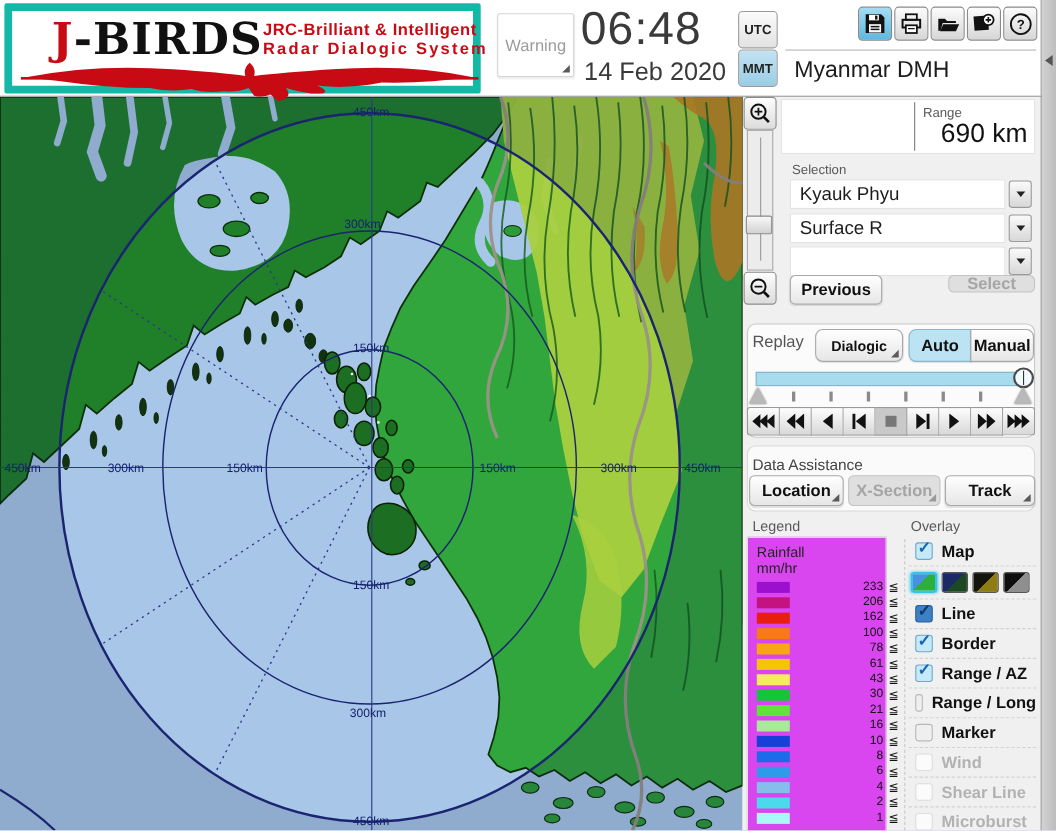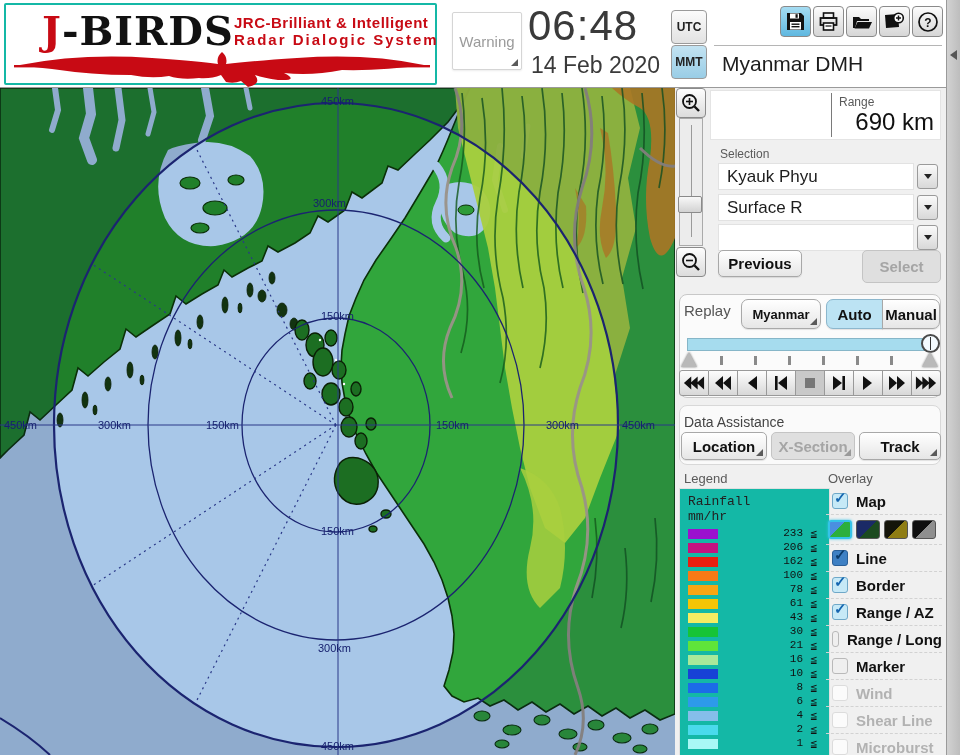--- a/index.html
+++ b/index.html
@@ -1,20 +1,20 @@
 <!DOCTYPE html>
 <html><head>
 <meta charset="utf-8">
 <style>
   * { margin:0; padding:0; box-sizing:border-box; }
   html,body { width:960px; height:755px; font-family:"Liberation Sans",sans-serif; background:#F0F0F0; overflow:hidden; position:relative; }
 
   
   #header { position:absolute; left:0; top:0; width:960px; height:88px; background:#FFFFFF; border-bottom:1px solid #9a9a9a; z-index:5; }
-  #logo-box { position:absolute; left:4px; top:3px; width:433px; height:82px; border:2px solid #14b8a6; border-radius:2px; background:#fff; }
+  #logo-box { position:absolute; left:4px; top:3px; width:433px; height:82px; border:7px solid #14b8a6; border-radius:2px; background:#fff; }
   #brand { position:absolute; left:36px; top:2px; font-family:"DejaVu Serif",serif; font-weight:bold; font-size:40px; color:#111; letter-spacing:1px; }
   #brand .j { color:#C80A14; }
   .tagline { position:absolute; left:228px; color:#C80A14; font-weight:bold; font-size:15px; letter-spacing:.5px; white-space:nowrap; }
   #tag1 { top:9px; } #tag2 { top:26px; letter-spacing:2px; }
   #eagle { position:absolute; left:6px; top:44px; }
 
   #warning-btn { position:absolute; left:452px; top:12px; width:70px; height:58px; background:#fff; border:1px solid #d5d5d5; border-radius:2px; color:#9b9b9b; font-size:15px; display:flex; align-items:center; justify-content:center; box-shadow:0 1px 2px rgba(0,0,0,.08); }
   .grip { position:absolute; bottom:3px; right:3px; width:0; height:0; border-bottom:7px solid #5a5a5a; border-left:7px solid transparent; }
   #clock-time { position:absolute; left:528px; top:2px; font-size:42px; color:#3a3a3a; letter-spacing:1px; }
   #clock-date { position:absolute; left:531px; top:52px; font-size:23px; color:#3a3a3a; }
@@ -72,21 +72,21 @@
   .tp-btn.pressed { background:#c9c9c9; }
 
   #da-box { position:absolute; left:679px; top:405px; width:262px; height:60px; border:1px solid #d8d8d8; border-radius:8px; background:#fafafa; }
   #da-label { position:absolute; left:684px; top:414px; font-size:14px; color:#444; }
   #loc-btn { left:681px; top:432px; width:86px; height:28px; font-weight:bold; }
   #xsec-btn { left:771px; top:432px; width:84px; height:28px; font-weight:bold; }
   #track-btn { left:859px; top:432px; width:82px; height:28px; font-weight:bold; }
 
   #legend-label { position:absolute; left:684px; top:471px; font-size:13px; color:#5a5a5a; }
   #overlay-label { position:absolute; left:828px; top:471px; font-size:13px; color:#5a5a5a; }
-  #legend-box { position:absolute; left:679px; top:488px; width:151px; height:267px; background:#14b8a6; border:1px solid #e0e0e0; border-bottom:none;font-family:Liberation Mono, monospace; }
+  #legend-box { position:absolute; left:679px; top:488px; width:127px; height:267px; background:#d946ef; border:1px solid #e0e0e0; border-bottom:none; }
   #legend-title1 { position:absolute; left:8px; top:5px; font-size:13px; color:#222; }
   #legend-title2 { position:absolute; left:8px; top:20px; font-size:13px; color:#222; }
   .lg-row { position:absolute; left:0; width:141px; height:14px; }
   .lg-sw { position:absolute; left:8px; top:2px; width:30px; height:10px; }
   .lg-val { position:absolute; right:18px; top:0; width:50px; font-size:11px; color:#111; text-align:right; }
   .lg-lte { position:absolute; right:4px; top:0; font-size:11px; color:#111; }
   #lg-ov-div { position:absolute; left:822px; top:490px; height:265px; border-left:1px dashed #c9c9c9; }
 
   #overlay-list { position:absolute; left:826px; top:488px; width:116px; height:267px; }
   .ov-row { position:relative; height:27px; border-bottom:1px dashed #d2d2d2; display:flex; align-items:center; }
@@ -362,26 +362,26 @@
 <div class="dd-field" style="top:194px;">Surface R</div>
 <div class="dd-btn" style="top:195px;">
     <span class="caret"></span>
   </div>
 <div class="dd-field" style="top:224px;"></div>
 <div class="dd-btn" style="top:225px;">
     <span class="caret"></span>
   </div>
 
 <div class="btn" style="left:718px;top:250px;width:84px;height:27px;font-weight:bold;">Previous</div>
-<div class="btn disabled" style="left:862px;top:250px;width:79px;height:33px;font-weight:bold;">Select</div>
+<div class="btn disabled" style="left:862px;top:250px;width:79px;height:16px;font-weight:bold;">Select</div>
 
 <div id="replay-box"></div>
 <div id="replay-label">Replay</div>
 <div class="btn" id="bookmark-btn">
-  <span>Myanmar</span>
+  <span>Dialogic</span>
   <span class="grip"></span>
 </div>
 <div class="btn" id="auto-btn">Auto</div>
 <div class="btn" id="manual-btn">Manual</div>
 
 <div id="rp-track"></div>
 <div id="rp-thumb"></div>
 <div class="rp-tick" style="left:720px;"></div>
 <div class="rp-tick" style="left:754px;"></div>
 <div class="rp-tick" style="left:788px;"></div>

